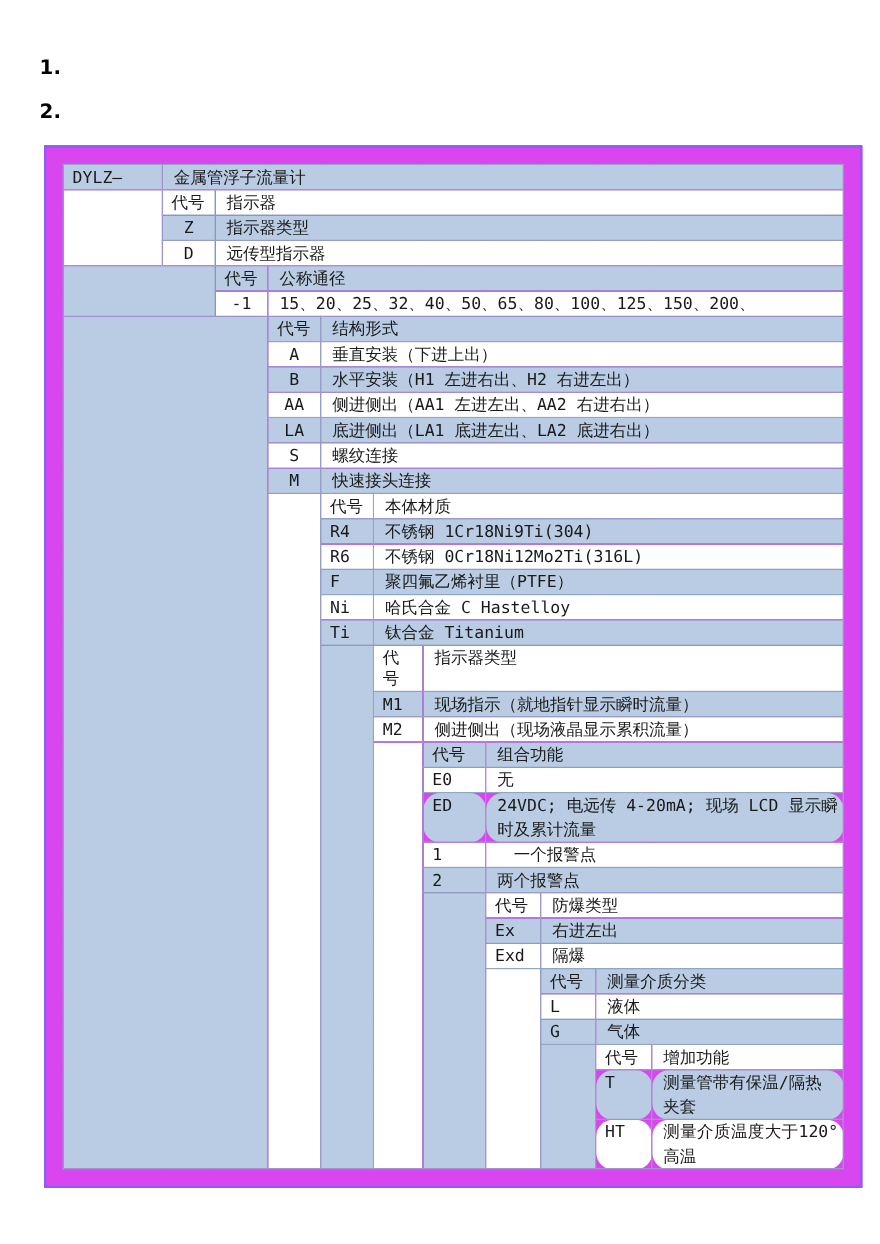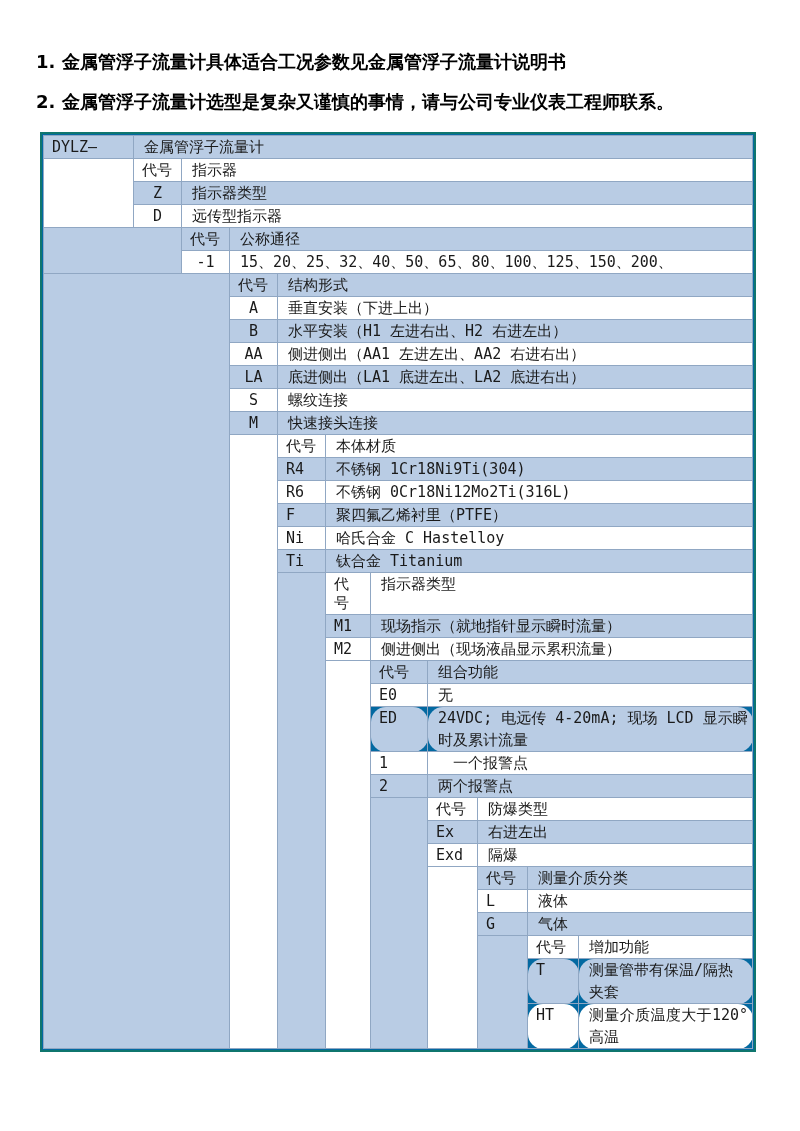--- a/index.html
+++ b/index.html
@@ -14,21 +14,21 @@
     font-family:"DejaVu Sans","Liberation Sans",sans-serif;
     font-weight:600;font-size:18px;line-height:24px;color:#000;
     display:flex;
   }
   .note .num{width:26px;flex:0 0 26px;}
   #note1{top:50px;}
   #note2{top:90px;}
   
   .frame{
     position:absolute;left:40px;top:132px;
-    border:2px solid #0f766e;background:#0369a1;padding:1px;
+    border:2px solid #8b5cf6;background:#d946ef;padding:15px;
   }
   table.model{
     border-collapse:collapse;table-layout:fixed;
     width:709px;
     font-size:15px;
   }
   col.c0{width:90px;} col.c1{width:48px;} col.c2{width:48px;}
   col.c3{width:48px;} col.c4{width:48px;} col.c5{width:45px;}
   col.c6{width:57px;} col.c7{width:50px;} col.c8{width:50px;}
   col.c9{width:51px;} col.c10{width:174px;}
@@ -49,25 +49,23 @@
   td.desc{padding-left:10px;}
   .vwrap{display:inline-block;width:16px;line-height:19px;padding-top:2px;
          white-space:normal;word-break:break-all;}
   td.just{text-align:justify;text-justify:inter-character;}
 </style>
 </head>
 <body>
 
 <div class="note" id="note1">
   <span class="num">1.</span>
-  <span>金属管浮子流量计具体适合工况参数见金属管浮子流量计说明书</span>
 </div>
 <div class="note" id="note2">
   <span class="num">2.</span>
-  <span>金属管浮子流量计选型是复杂又谨慎的事情，请与公司专业仪表工程师联系。</span>
 </div>
 
 <div class="frame">
 <table class="model">
   <colgroup>
     <col class="c0">
         <col class="c1">
         <col class="c2">
         <col class="c3">
     <col class="c4">

